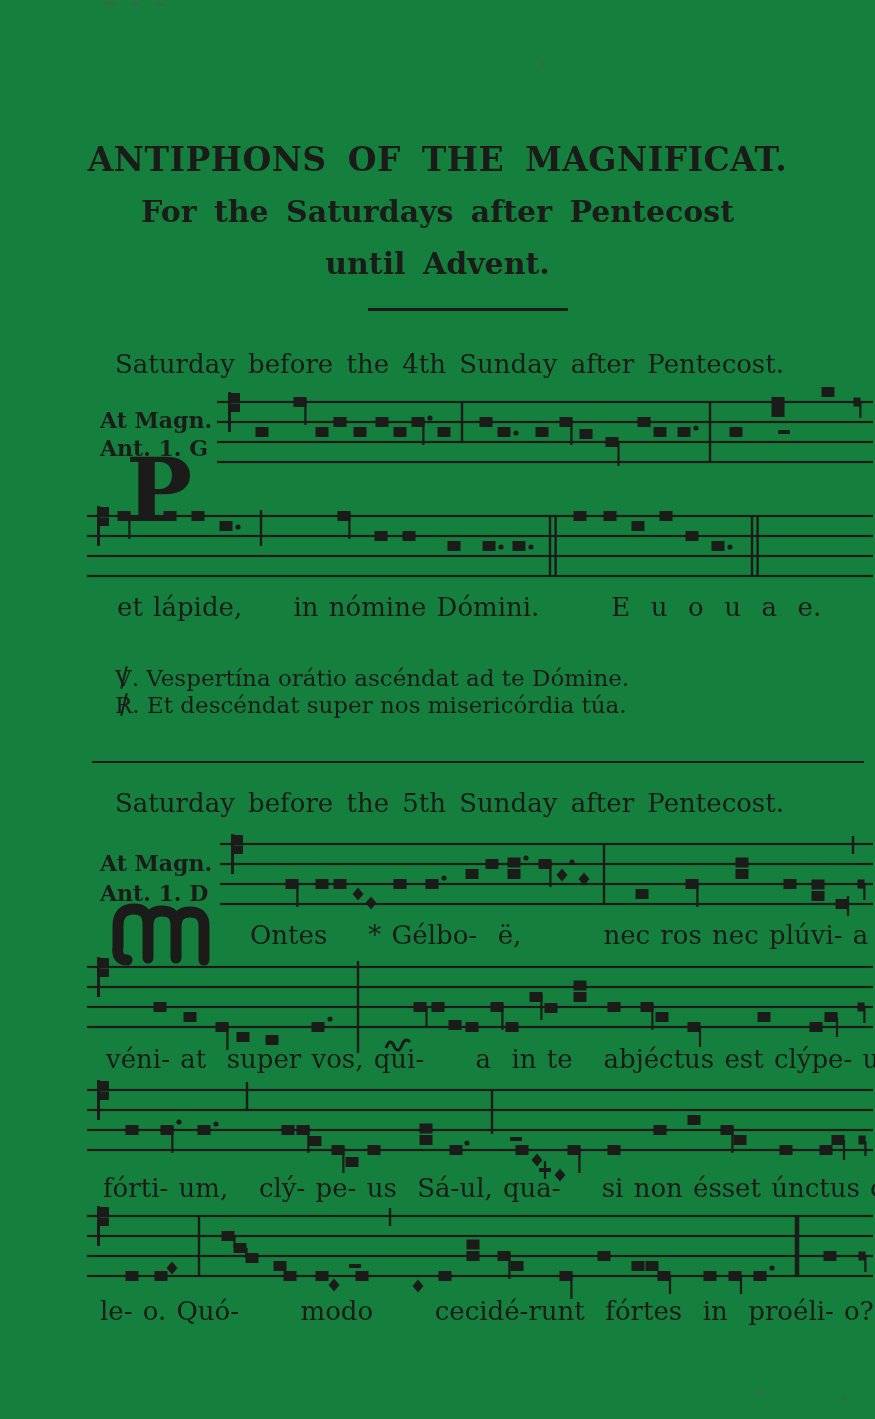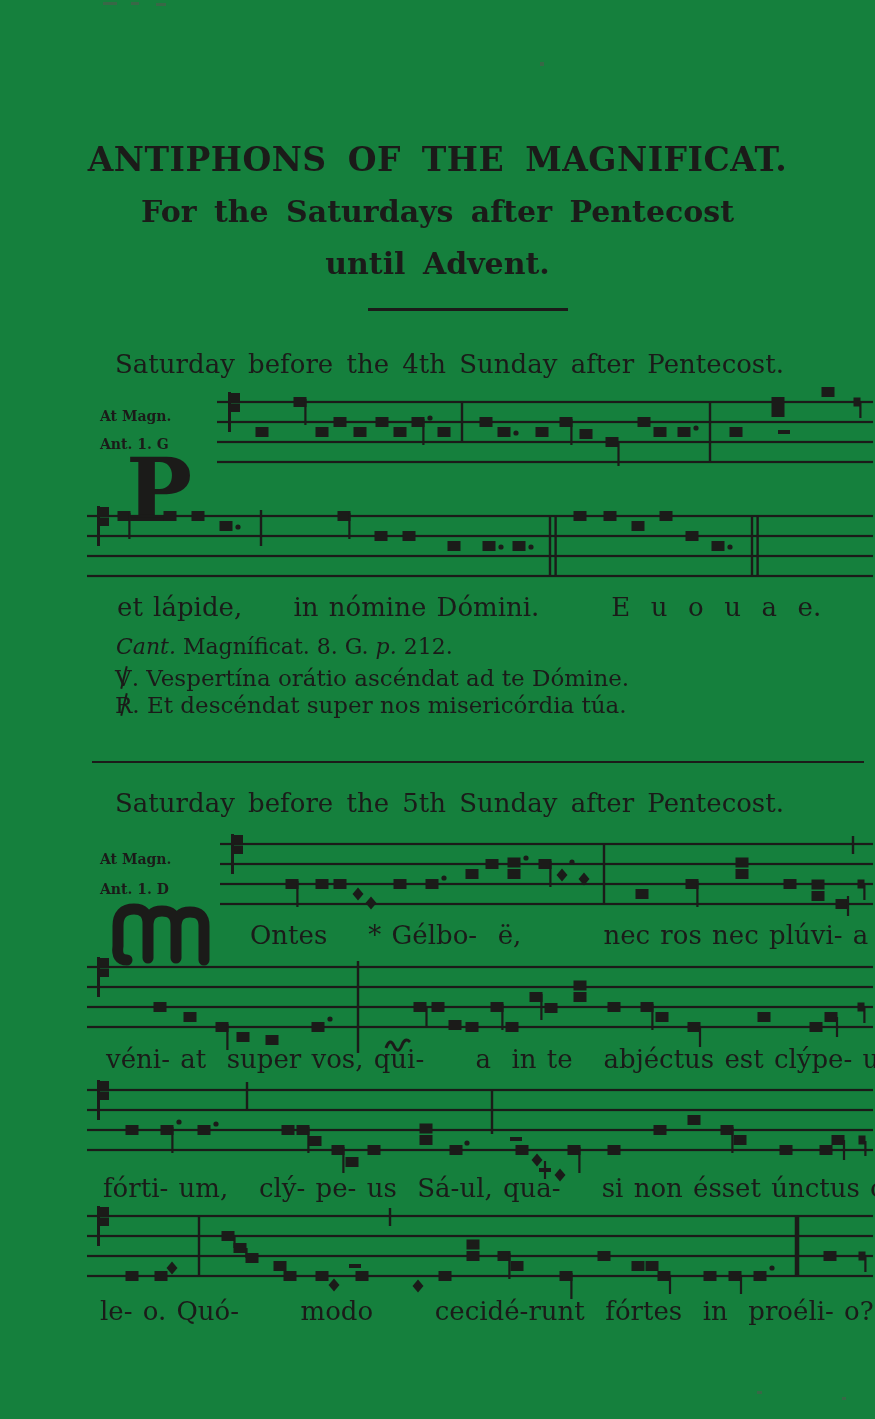--- a/index.html
+++ b/index.html
@@ -7,21 +7,21 @@
     position:relative;width:875px;height:1419px;margin:0 auto;
     background:#15803d;color:#1b1b19;overflow:hidden;
     font-family:"DejaVu Serif","Liberation Serif",serif;
   }
   .abs{position:absolute;}
   .center{left:0;width:875px;text-align:center;}
   .title-main{font-size:33px;font-weight:700;word-spacing:9px;letter-spacing:.5px;}
   .title-sub{font-size:30px;font-weight:600;word-spacing:7px;}
   .heading{font-size:26px;font-weight:400;word-spacing:5px;margin-left:12px;}
   .rule{background:#1b1b19;}
-  .staff-label{font-size:14px;font-weight:700;line-height:1;white-space:pre;}
+  .staff-label{font-size:22px;font-weight:700;line-height:1;white-space:pre;}
   .initial-p{font-size:88px;font-weight:700;line-height:1;}
   .lyric{font-size:26px;white-space:pre;word-spacing:2px;line-height:1.2;}
   .rubric{font-size:22px;white-space:pre;}
   .rubric .it{font-style:italic;}
   .vr-line{font-size:23px;white-space:pre;}
   .vr-letter{position:relative;display:inline-block;font-weight:400;}
   .vr-letter::after{
     content:'';position:absolute;left:46%;top:4%;width:2px;height:88%;
     background:#1b1b19;transform:rotate(14deg);
   }
@@ -47,21 +47,20 @@
 
   <div class="abs center heading" style="top:349px">Saturday before the 4th Sunday after Pentecost.</div>
 
   <div class="abs staff-label" style="left:100px;top:409px">At Magn.</div>
   <div class="abs staff-label" style="left:100px;top:437px">Ant. 1. G</div>
 
   <div class="abs initial-p" style="left:126px;top:446px">P</div>
 
   <div class="abs lyric" style="left:117px;top:592px">et lápide,     in nómine Dómini.       E  u  o  u  a  e.</div>
 
-  <div class="abs rubric" style="left:116px;top:634px"><span class="it">Cant.</span><span> Magníficat. 8. G. </span><span class="it">p.</span><span> 212.</span></div>
 
   <div class="abs vr-line" style="left:115px;top:665px"><span class="vr-letter">V</span><span>. Vespertína orátio ascéndat ad te Dómine.</span></div>
   <div class="abs vr-line" style="left:115px;top:692px"><span class="vr-letter">R</span><span>. Et descéndat super nos misericórdia túa.</span></div>
 
 
   <div class="abs rule" style="left:92px;top:761px;width:772px;height:2px"></div>
 
   <div class="abs center heading" style="top:788px">Saturday before the 5th Sunday after Pentecost.</div>
 
   <div class="abs staff-label" style="left:100px;top:852px">At Magn.</div>

